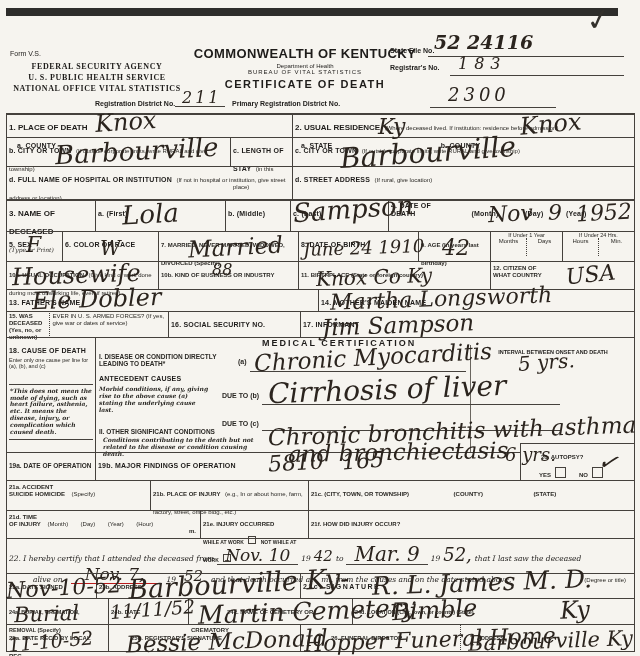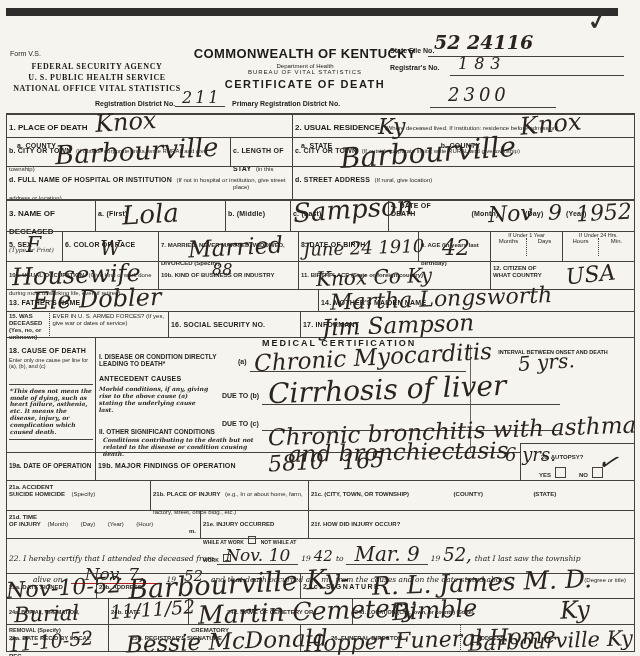--- a/index.html
+++ b/index.html
@@ -274,21 +274,21 @@
   <div class="c it" style="left:6px;top:538px;width:628px;height:35px;font-size:7.5px;padding-top:5px;">
     <div style="display:flex;align-items:baseline;gap:3px;white-space:nowrap;">
       <span>22. I hereby certify that I attended the deceased from</span>
       <span class="hwi" style="font-size:17px;border-bottom:1px solid #45413c;padding:0 8px;">Nov. 10</span>
       <span>19</span>
       <span class="hwi" style="font-size:15px;">42</span>
       <span>to</span>
       <span class="hwi" style="font-size:20px;border-bottom:1px solid #45413c;padding:0 8px;">Mar. 9</span>
       <span>19</span>
       <span class="hwi" style="font-size:18px;">52,</span>
-      <span>that I last saw the township</span>
+      <span>that I last saw the deceased</span>
     </div>
     <div style="display:flex;align-items:flex-end;gap:8px;white-space:nowrap;margin-left:24px;margin-top:1px;">
       <span>alive on</span>
       <span class="hwi" style="font-size:17px;border-bottom:1px solid #b91c1c;padding:0 14px;">Nov. 7,</span>
       <span>19</span>
       <span class="hwi" style="font-size:15px;">52</span>
       <span>and that death occurred at</span>
       <span>m., from the causes and on the date stated above.</span>
     </div>
   </div>

